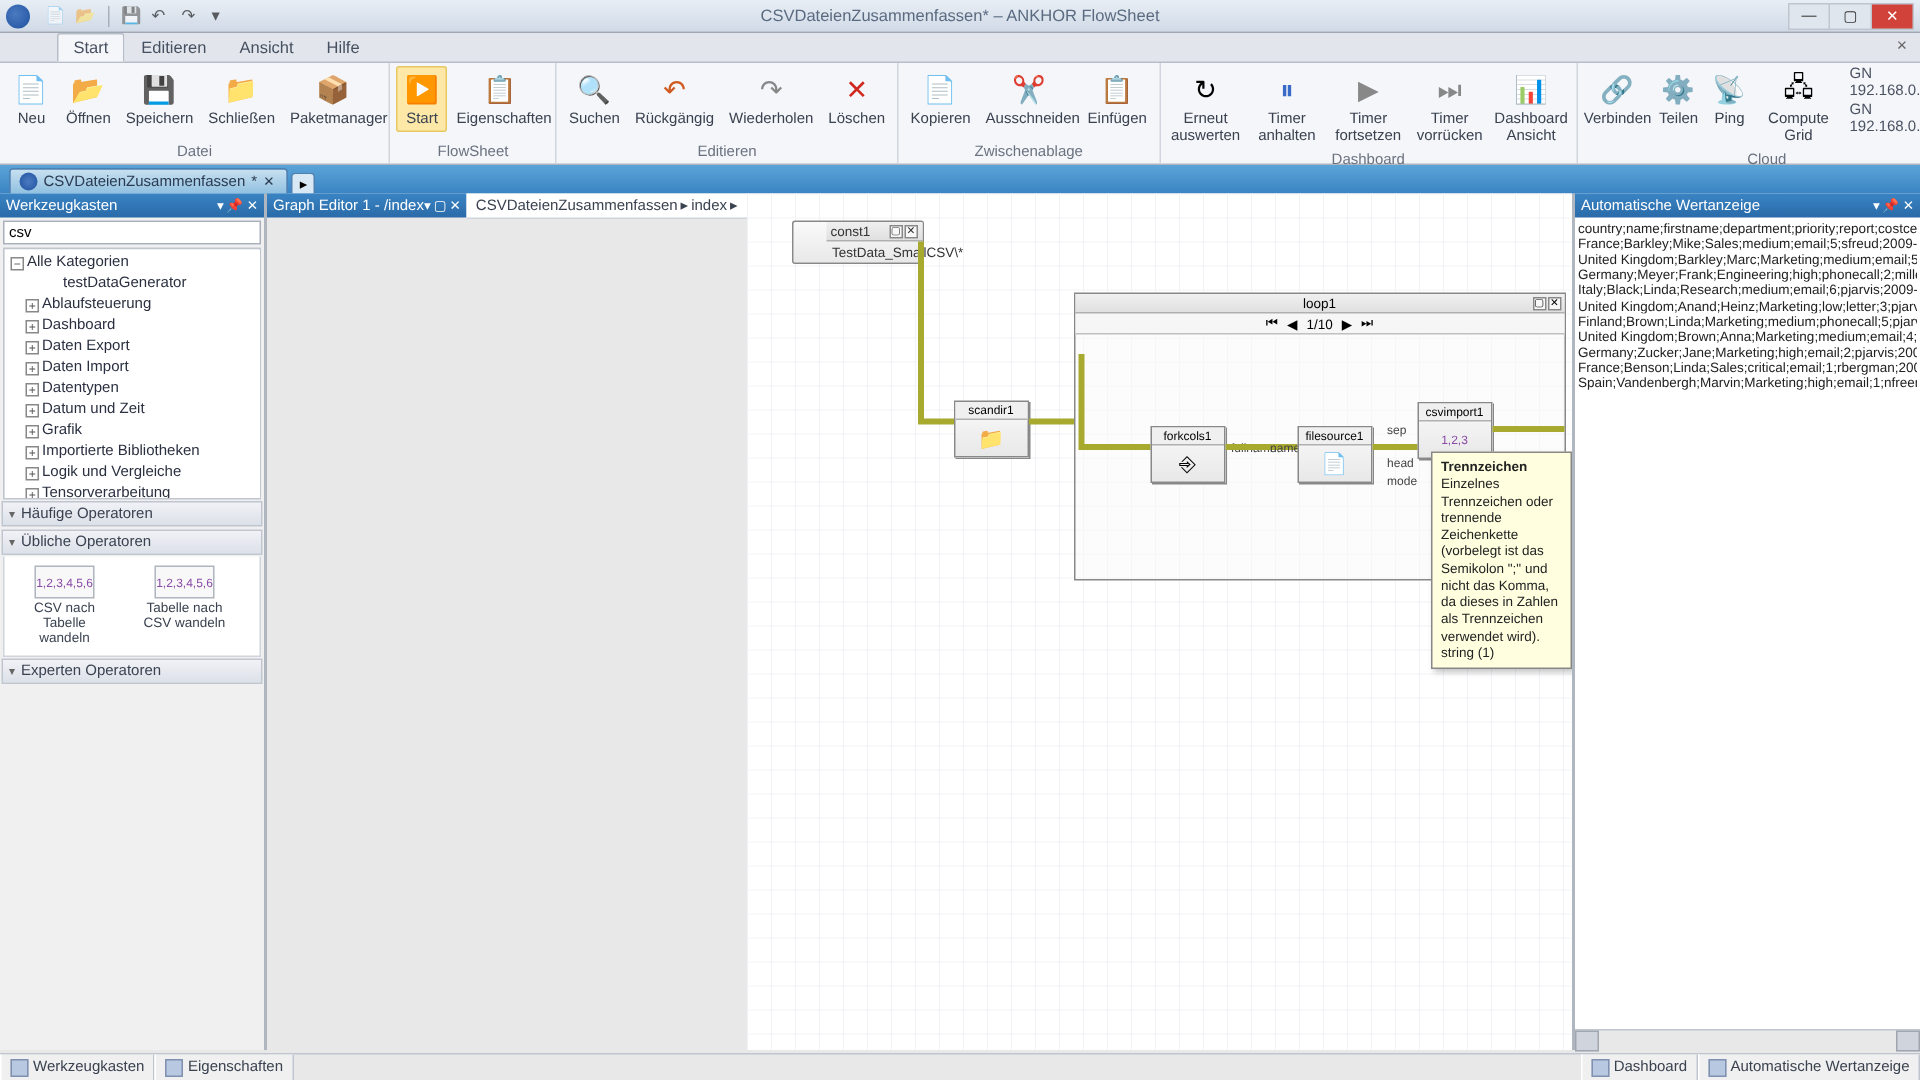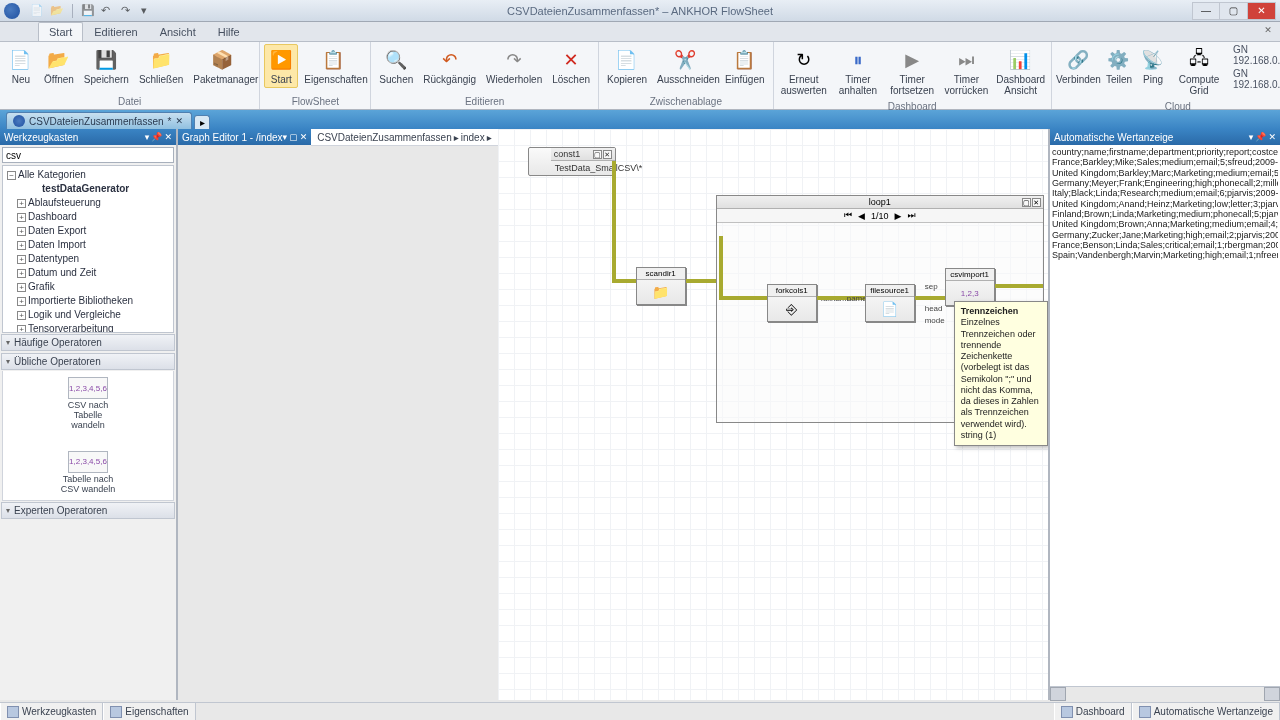--- a/index.html
+++ b/index.html
@@ -51,21 +51,21 @@
 .search-box { margin: 2px; }
 .search-box input { width: 100%; height: 16px; font-size: 10px; padding: 0 3px; border: 1px solid #a8b0bc; }
 .tree { flex: 0 0 auto; background: #fff; border: 1px solid #c0c6d0; margin: 0 2px; padding: 2px; font-size: 10px; color: #2a3040; overflow: auto; height: 168px; }
 .tree-item { display: flex; align-items: center; padding: 0 2px; line-height: 14px; cursor: pointer; gap: 2px; }
 .tree-item.lvl1 { padding-left: 12px; }
 .tree-item.lvl2 { padding-left: 26px; }
 .exp { width: 9px; height: 9px; border: 1px solid #888; font-size: 8px; text-align: center; line-height: 7px; color: #555; cursor: pointer; }
 
 .accordion-hdr { background: linear-gradient(#f0f2f6, #dce0e8); border: 1px solid #c0c6d0; margin: 1px; padding: 2px 4px; font-size: 10px; color: #3a4250; cursor: pointer; display: flex; gap: 4px; align-items: center; }
 .accordion-hdr::before { content: "▾"; font-size: 8px; color: #666; }
-.op-grid { display: flex; gap: 20px; padding: 6px 10px; background: #fff; margin: 0 2px; border: 1px solid #d0d4dc; border-top: none; flex-direction: column; }
+.op-grid { display: flex; gap: 20px; padding: 6px 10px; background: #fff; margin: 0 2px; border: 1px solid #d0d4dc; border-top: none; }
 .op-item { display: flex; flex-direction: column; align-items: center; cursor: pointer; }
 .op-icon { width: 40px; height: 22px; border: 1px solid #b0b6c0; background: #f8f8f8; display: flex; align-items: center; justify-content: center; font-size: 8px; color: #8a4aa8; }
 .op-label { font-size: 9px; color: #3a4250; text-align: center; max-width: 60px; line-height: 1.1; margin-top: 2px; }
 
 
 .center { flex: 1; display: flex; flex-direction: row; position: relative; }
 .center-header { height: 16px; background: linear-gradient(#3a84c4, #2a6aa8); color: #fff; font-size: 10px; display: flex; align-items: center; padding: 0 4px; }
 .center-header .ctrls { margin-left: auto; display: flex; gap: 2px; font-size: 9px; }
 .breadcrumb { height: 17px; background: #fff; border-bottom: 1px solid #d0d4dc; font-size: 10px; color: #3a4250; display: flex; align-items: center; padding: 0 6px; gap: 2px; }
 .breadcrumb span { cursor: pointer; }
@@ -296,21 +296,21 @@
     </div>
     <div class="search-box">
       <input type="text" value="csv" style="">
     </div>
     <div class="tree">
       <div class="tree-item">
           <span class="exp">−</span>
           <span>Alle Kategorien</span>
         </div>
       <div id="tree-items">
-          <div class="tree-item lvl2" style="font-weight: bold;">
+          <div class="tree-item lvl2" style="font-weight: normal;">
             <span class="exp" style="visibility: hidden;">+</span>
             <span>testDataGenerator</span>
           </div>
           <div class="tree-item lvl1">
             <span class="exp">+</span>
             <span>Ablaufsteuerung</span>
           </div>
           <div class="tree-item lvl1">
             <span class="exp">+</span>
             <span>Dashboard</span>
@@ -398,21 +398,21 @@
       <div class="wire v" style="left:114px; top:32px; height:120px"></div>
       <div class="wire h" style="left:114px; top:150px; width:24px"></div>
 
       <div class="node-small" style="left:138px; top:138px">
         <div class="node-small-title">scandir1</div>
         <div class="node-small-icon">📁</div>
       </div>
 
       <div class="wire h" style="left:188px; top:150px; width:30px"></div>
 
-      <div class="loop-frame" style="left:218px; top:66px; width:328px; height:228px">
+      <div class="loop-frame" style="left:218px; top:66px; width:328px; height:192px">
         <div class="loop-title">
             <span>loop1</span>
             <span class="nctrls">
               <span>▢</span>
               <span>✕</span>
             </span>
           </div>
         <div class="loop-nav">
           <span>⏮</span>
           <span>◀</span>

